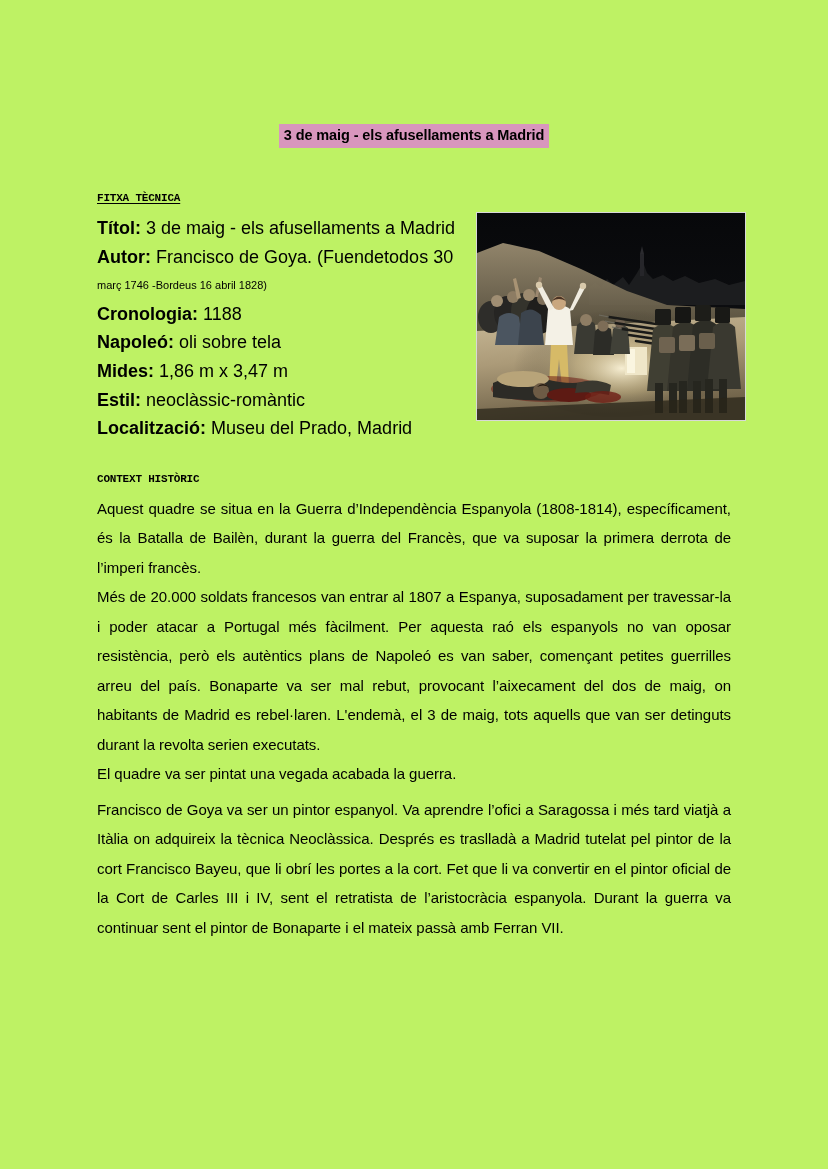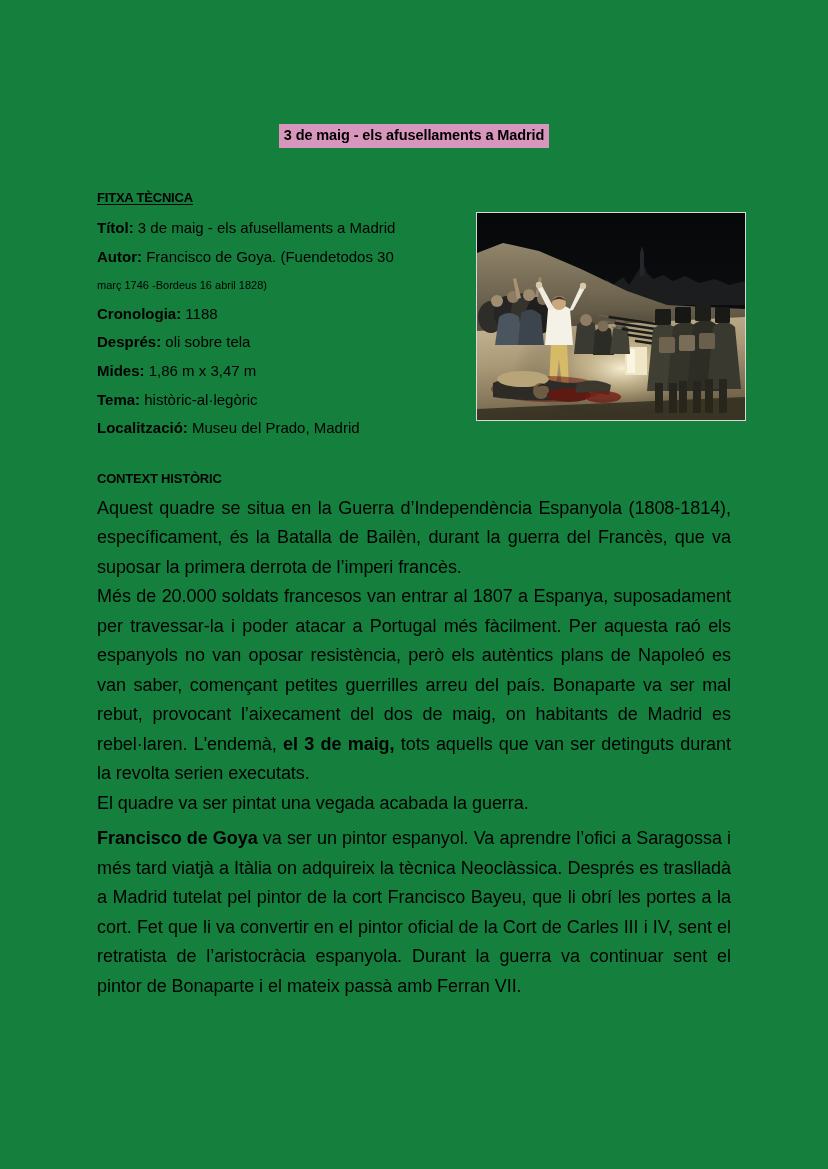--- a/index.html
+++ b/index.html
@@ -8,21 +8,21 @@
     background: #ffffff;
   }
   body {
     font-family: "Liberation Sans", sans-serif;
     color: #000000;
   }
   .page {
     position: relative;
     width: 828px;
     height: 1169px;
-    background: #15803d;
+    background: #bef264;
     overflow: hidden;
     box-sizing: border-box;
   }
 
   
   .title-wrap {
     position: absolute;
     top: 124px;
     left: 0;
     width: 828px;
@@ -41,39 +41,40 @@
 
   
   .content {
     position: absolute;
     top: 184px;
     left: 97px;
     width: 634px;
   }
 
   .section-head {
-    font-size: 13px;
+    font-size: 11px;
     font-weight: bold;
     line-height: 28px;
     margin: 0;
     letter-spacing: -0.2px;
+    font-family: Liberation Mono, monospace;
   }
   .section-head.underlined {
     text-decoration: underline;
     text-underline-offset: 2px;
   }
 
   
   .fitxa {
     position: relative;
     margin-top: 2px;
     width: 380px;
   }
   .fitxa-row {
-    font-size: 15px;
+    font-size: 18px;
     line-height: 28.6px;
     white-space: normal;
   }
   .fitxa-label {
     font-weight: bold;
   }
   .fitxa-value { }
   .fitxa-cont {
     font-size: 11px;
     line-height: 28.6px;
@@ -87,28 +88,28 @@
     width: 268px;
     height: 207px;
     background: #0b0c0e;
     box-shadow: 0 0 0 1px #d8d8d8;
     overflow: hidden;
   }
   .painting svg { display: block; width: 268px; height: 207px; }
 
   
   .para {
-    font-size: 18px;
+    font-size: 15px;
     line-height: 29.5px;
     text-align: justify;
     text-justify: inter-word;
     margin: 0;
     letter-spacing: -0.05px;
   }
-  .para b { font-weight: bold; }
+  .para b { font-weight: normal; }
 
   .gap-sm { height: 6px; }
   .gap-md { height: 22px; }
 
   .ctx-head {
     margin-top: 0;
     margin-bottom: 1px;
   }
 </style>
 </head>
@@ -269,31 +270,31 @@
       <div class="fitxa-row">
         <span class="fitxa-label">Autor:</span><span class="fitxa-value"> Francisco de Goya. (Fuendetodos 30</span>
       </div>
       <div class="fitxa-cont">març 1746 -Bordeus 16 abril 1828)</div>
 
       <div class="fitxa-row">
         <span class="fitxa-label">Cronologia:</span><span class="fitxa-value"> 1188</span>
       </div>
 
       <div class="fitxa-row">
-        <span class="fitxa-label">Després:</span><span class="fitxa-value"> oli sobre tela</span>
+        <span class="fitxa-label">Napoleó:</span><span class="fitxa-value"> oli sobre tela</span>
       </div>
 
       <div class="fitxa-row">
         <span class="fitxa-label">Mides:</span><span class="fitxa-value"> 1,86 m x 3,47 m</span>
       </div>
 
-
-      <div class="fitxa-row">
-        <span class="fitxa-label">Tema:</span><span class="fitxa-value"> històric-al·legòric</span>
-      </div>
+      <div class="fitxa-row">
+        <span class="fitxa-label">Estil:</span><span class="fitxa-value"> neoclàssic-romàntic</span>
+      </div>
+
 
       <div class="fitxa-row">
         <span class="fitxa-label">Localització:</span><span class="fitxa-value"> Museu del Prado, Madrid</span>
       </div>
     </div>
 
     <div class="gap-md"></div>
 
     <div class="section-head ctx-head">CONTEXT HISTÒRIC</div>
 

